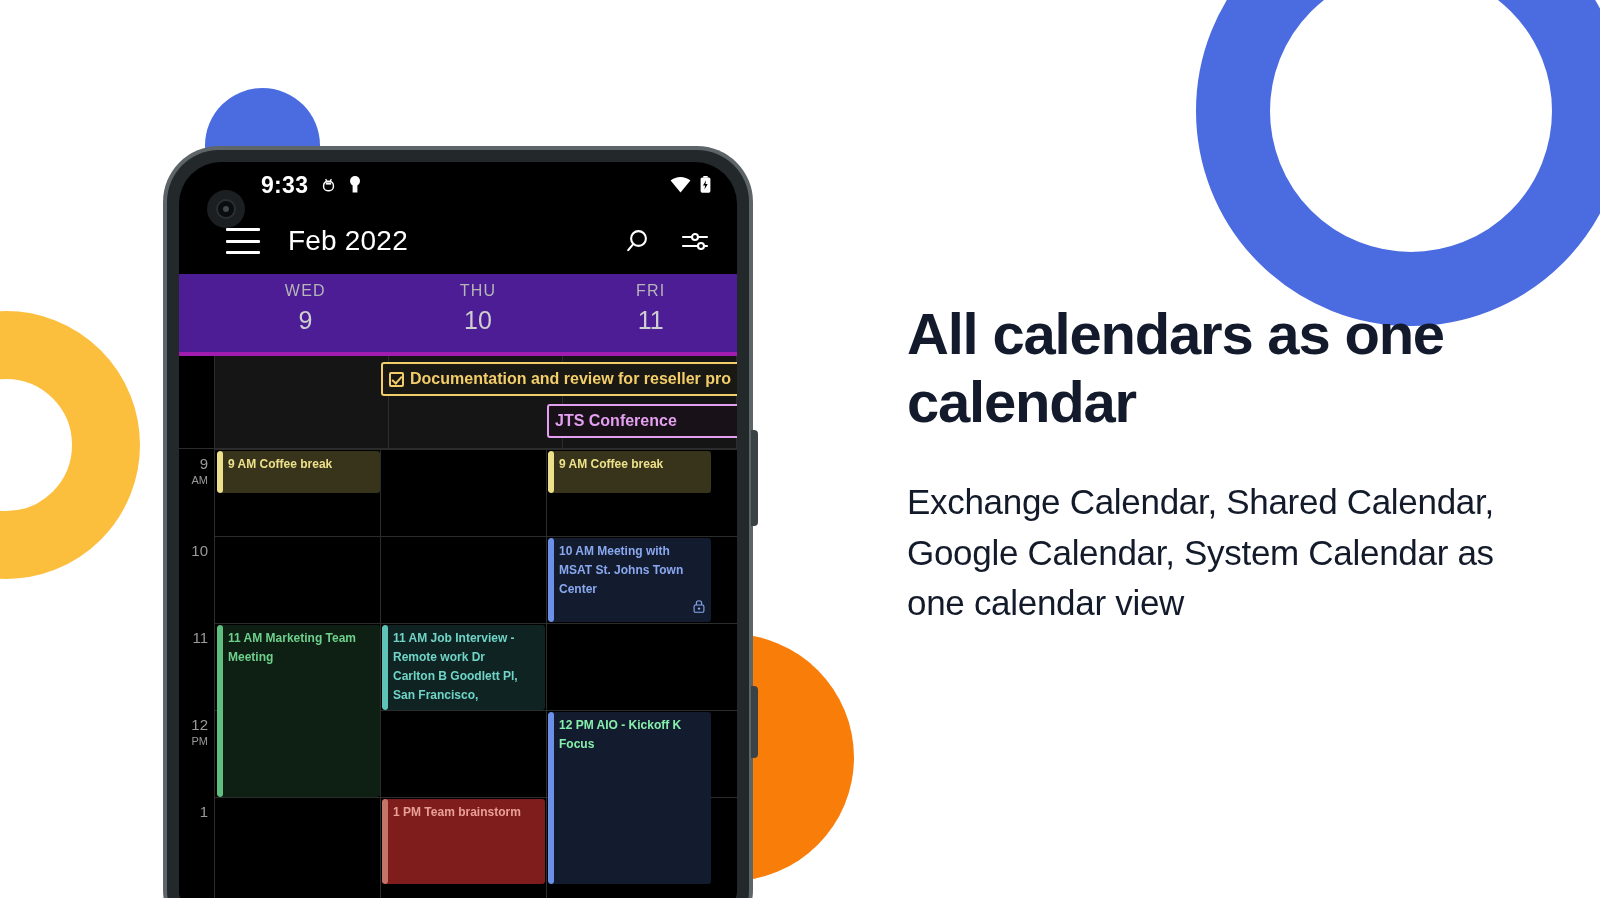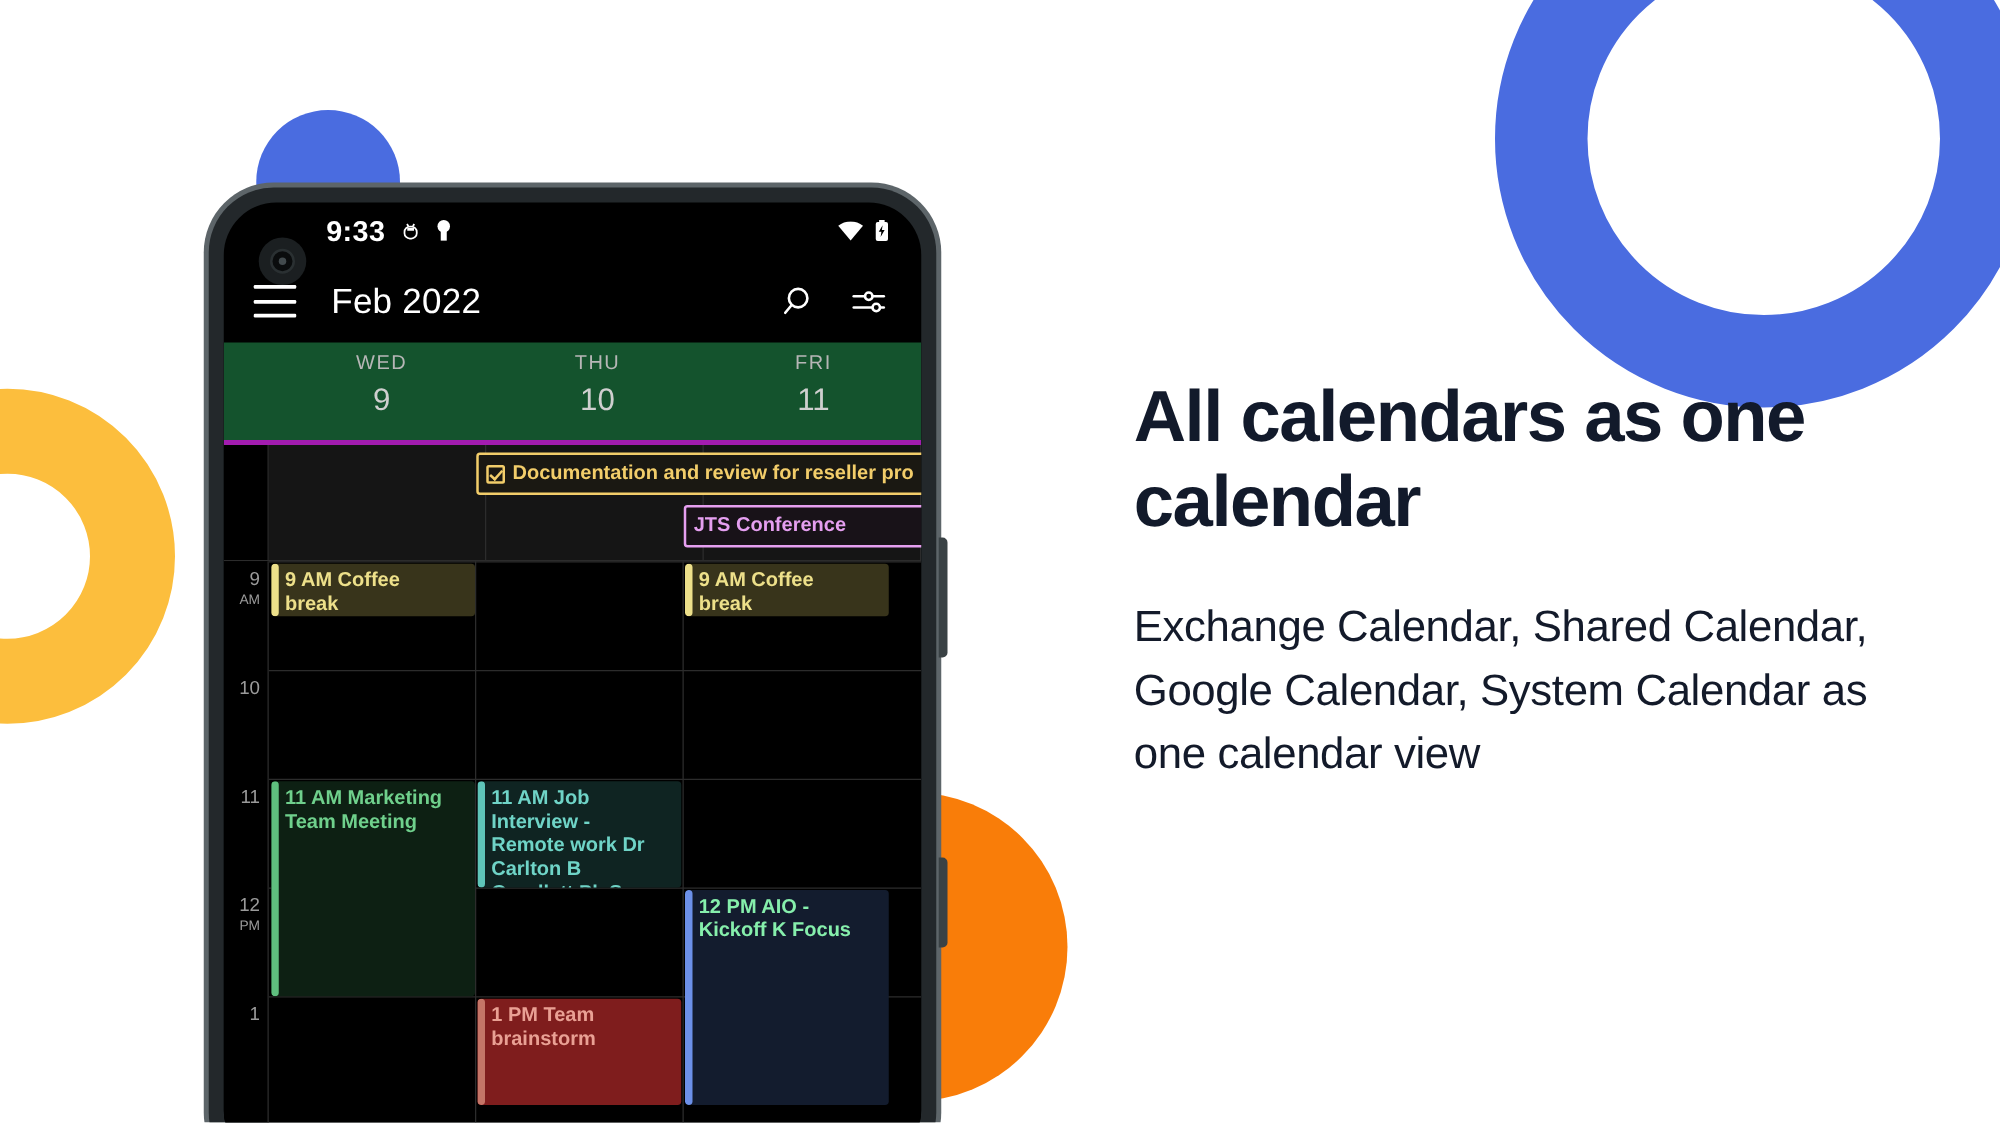--- a/index.html
+++ b/index.html
@@ -96,33 +96,34 @@
   #statusbar .sb-icons-left { display: flex; align-items: center; gap: 13px; margin-left: 13px; }
   #statusbar .spacer { flex: 1; }
   #statusbar .sb-icons-right { display: flex; align-items: center; gap: 9px; }
 
   
   #toolbar {
     height: 66px;
     display: flex; align-items: center;
     padding: 0 28px 0 24px;
     color: #fff;
+    margin-left: 23px;
   }
   #menu-btn { width: 34px; height: 26px; display: flex; flex-direction: column; justify-content: space-between; cursor: pointer; }
   #menu-btn span { display: block; height: 3px; background: #fff; border-radius: 1px; }
   #title { font-size: 28px; margin-left: 28px; letter-spacing: .2px; }
   #toolbar .spacer { flex: 1; }
   .tb-icon { margin-left: 30px; cursor: pointer; display: flex; align-items: center; }
 
   
   #dayheader {
     display: flex;
     height: 78px;
     padding-left: 40px;
-    background: #14532d;
+    background: #4c1d95;
   }
   .day-col { flex: 1; text-align: center; color: #b6b6b6; }
   .day-col .dow { font-size: 16px; letter-spacing: 1.2px; margin-top: 8px; }
   .day-col .dnum { font-size: 25px; margin-top: 6px; color: #cfcfcf; }
 
   
   #allday {
     position: relative;
     display: flex;
     height: 96px;
@@ -182,21 +183,21 @@
   .hr-label .ap { display: block; font-size: 11px; }
   #gridcols { position: relative; flex: 1; }
   .hline { position: absolute; left: 0; right: 0; height: 1px; background: #2c2c2c; }
   .vline { position: absolute; top: 0; bottom: 0; width: 1px; background: #2c2c2c; }
 
   .ev {
     position: absolute;
     border-radius: 3px;
     overflow: hidden;
     padding: 4px 16px 4px 11px;
-    font-size: 16px; font-weight: bold; line-height: 19px;
+    font-size: 12px; font-weight: bold; line-height: 19px;
     cursor: pointer;
   }
   .ev:before {
     content: "";
     position: absolute; left: 0; top: 0; bottom: 0;
     width: 6px; border-radius: 3px;
     background: var(--bar);
   }
   .ev-icons {
     position: absolute; right: 6px; bottom: 3px;
@@ -361,20 +362,32 @@
 
             <div class="ev" style="--bar:#ede08a; left:2px; top:2px; width:163px; height:42px; background:#38341b; color:#ede08a;">
               <span>9 AM Coffee break</span>
             </div>
 
             <div class="ev" style="--bar:#ede08a; left:333px; top:2px; width:163px; height:42px; background:#38341b; color:#ede08a;">
               <span>9 AM Coffee break</span>
             </div>
 
 
+            <div class="ev" style="--bar:#6c90e8; left:333px; top:89px; width:163px; height:84px; background:#131c2e; color:#8aa8f0;">
+              <span>10 AM Meeting with MSAT St. Johns Town Center</span>
+              <span class="ev-icons">
+                <span>
+                  <svg width="12" height="13" viewBox="0 0 12 13" fill="none" stroke="#8aa8f0" stroke-width="1.1">
+                    <rect x="1.1" y="5" width="9.8" height="7.3" rx="1.4"></rect>
+                    <path d="M3.3 5 V3.4 A2.7 2.7 0 0 1 8.7 3.4 V5"></path>
+                    <circle cx="6" cy="8.6" r="1.2" fill="#8aa8f0" stroke="none"></circle>
+                  </svg>
+                </span>
+              </span>
+            </div>
 
             <div class="ev" style="--bar:#5fbf7e; left:2px; top:176px; width:163px; height:172px; background:#0d2013; color:#6fd08c;">
               <span>11 AM Marketing Team Meeting</span>
             </div>
 
             <div class="ev" style="--bar:#5ec4b8; left:167px; top:176px; width:163px; height:85px; background:#0f2422; color:#6fd4c7;">
               <span>11 AM Job Interview - Remote work Dr Carlton B Goodlett Pl, San Francisco,</span>
             </div>
 
             <div class="ev" style="--bar:#6c90e8; left:333px; top:263px; width:163px; height:172px; background:#131c2e; color:#86efac;">

